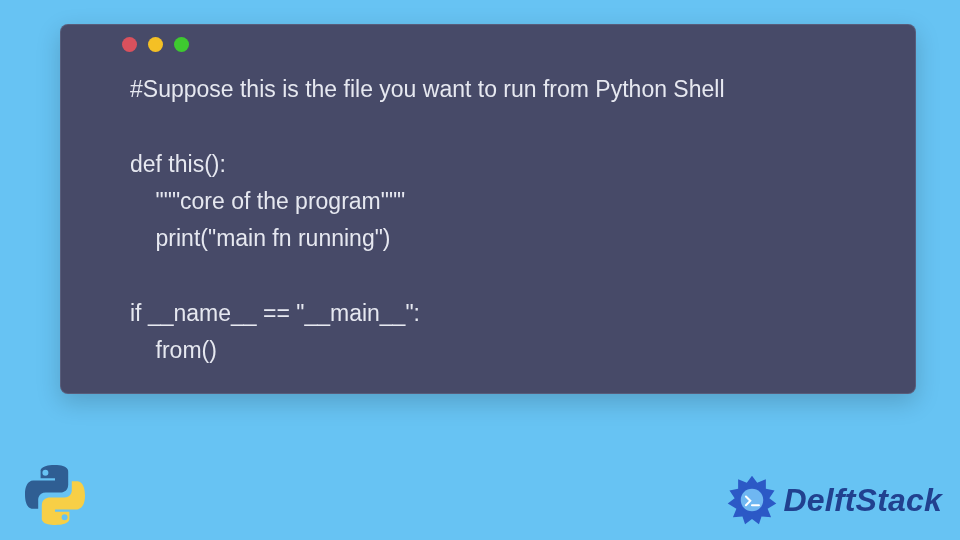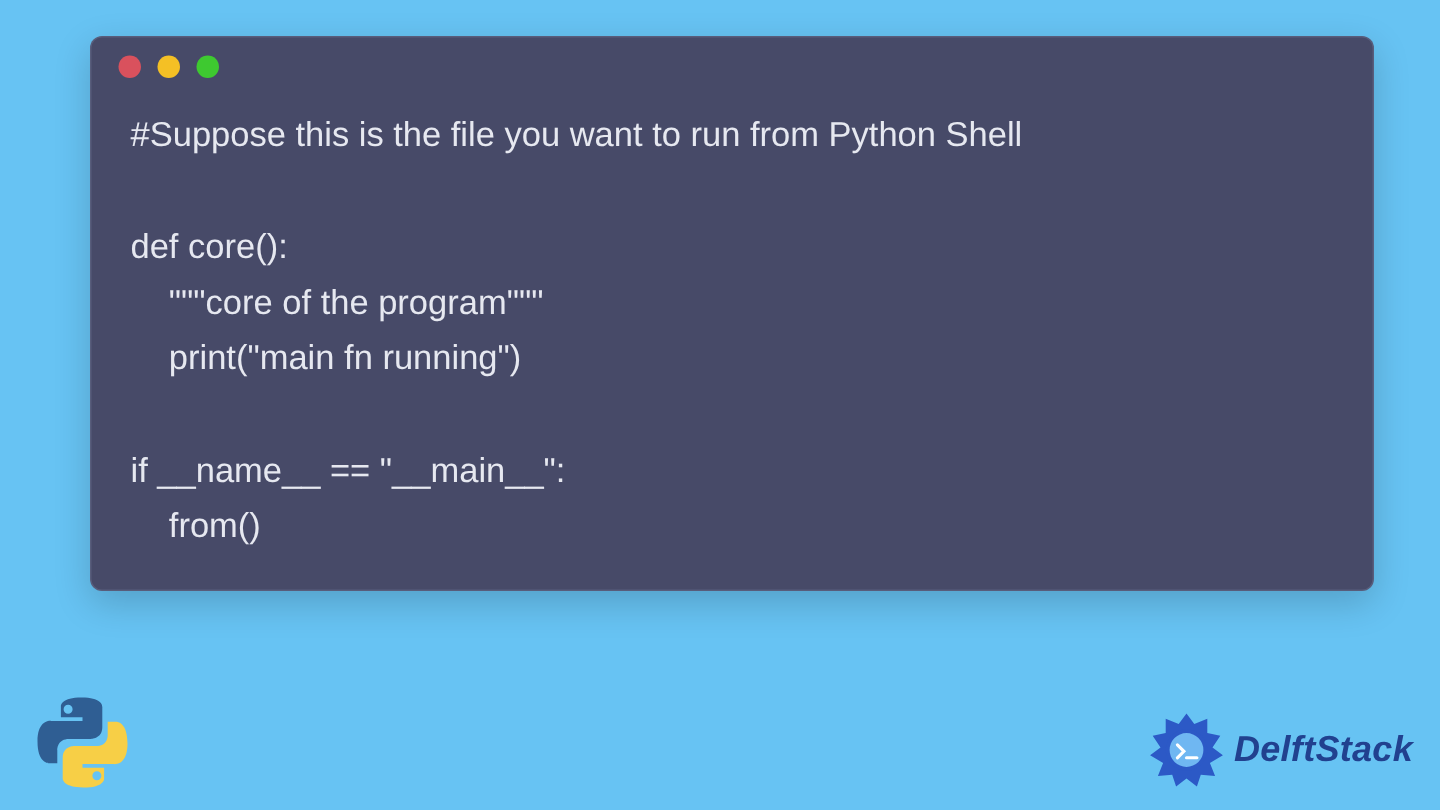--- a/index.html
+++ b/index.html
@@ -17,20 +17,21 @@
     }
     .code-window {
       position: absolute;
       top: 24px;
       left: 60px;
       right: 44px;
       background: #474a68;
       border-radius: 8px;
       border: 1px solid rgba(120,130,160,0.35);
       box-shadow: 0 8px 24px rgba(0,0,0,0.18);
+      padding-left: 43px;
     }
     .titlebar {
       height: 38px;
       display: flex;
       align-items: center;
       gap: 11px;
       padding-left: 18px;
     }
     .dot {
       width: 15px;
@@ -61,42 +62,42 @@
       position: absolute;
       right: 18px;
       bottom: 14px;
       display: flex;
       align-items: center;
       gap: 6px;
     }
     .delft-text {
       color: #21418f;
       font-weight: 700;
-      font-size: 24px;
+      font-size: 32px;
       font-style: italic;
       letter-spacing: 0.2px;
     }
     .delft-badge {
       width: 52px;
       height: 52px;
     }
   </style>
 </head>
 <body>
 
 <div class="code-window">
   <div class="titlebar">
     <span class="dot dot-red"></span>
     <span class="dot dot-yellow"></span>
     <span class="dot dot-green"></span>
   </div>
   <div class="code-body">
     <div class="code-line">#Suppose this is the file you want to run from Python Shell</div>
     <div class="code-line">&nbsp;</div>
-    <div class="code-line">def core():</div>
+    <div class="code-line">def this():</div>
     <div class="code-line">    """core of the program"""</div>
     <div class="code-line">    print("main fn running")</div>
     <div class="code-line">&nbsp;</div>
     <div class="code-line">if __name__ == "__main__":</div>
     <div class="code-line">    from()</div>
   </div>
 </div>
 
 <div class="python-logo">
   <svg viewBox="0 0 110 110" width="66" height="66">

